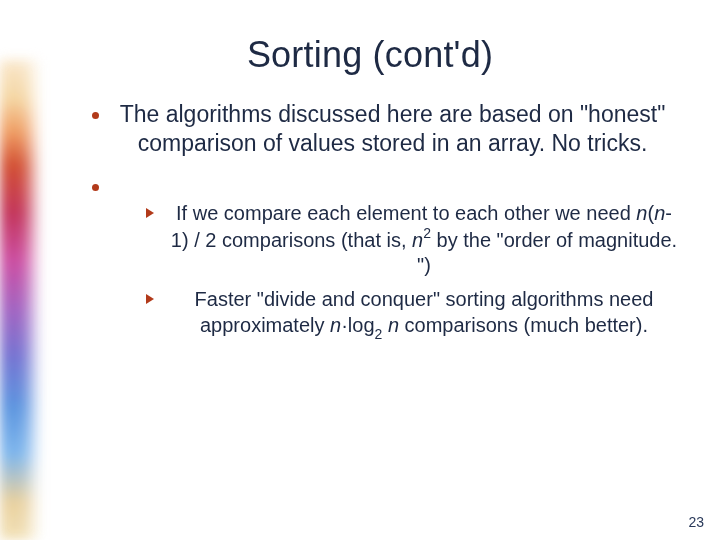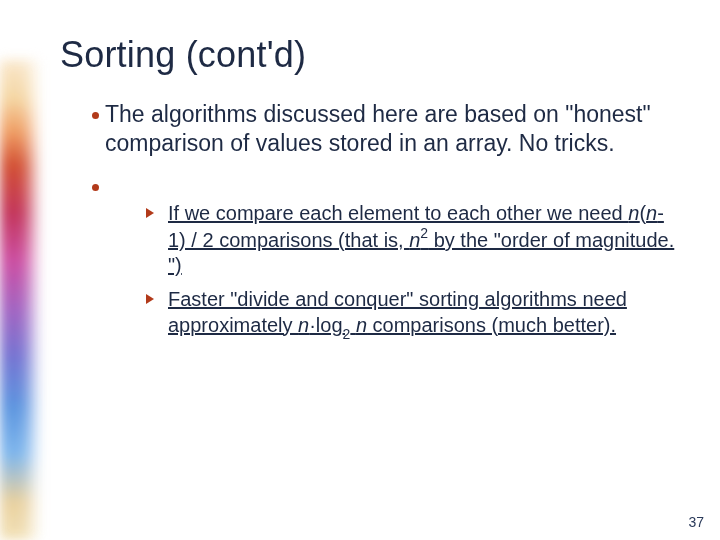--- a/index.html
+++ b/index.html
@@ -1,15 +1,15 @@
 <!DOCTYPE html>
 <html><head>
 <meta charset="utf-8">
 <style>
-  * { margin: 0; padding: 0; box-sizing: border-box; }
+  * { margin: 0; padding: 0; box-sizing: border-box; text-align: center; }
   html, body { width: 720px; height: 540px; overflow: hidden; }
   body {
     font-family: Arial, Helvetica, sans-serif;
     background: #fff;
     color: #1a2a4a;
     position: relative;
   }
   .deco {
     position: absolute;
     left: 0;
@@ -79,21 +79,20 @@
     border-top: 5px solid transparent;
     border-bottom: 5px solid transparent;
     border-left: 8px solid #b23a1a;
     flex: 0 0 auto;
     margin-top: 7px;
   }
   .b2-text {
     font-size: 20px;
     line-height: 1.28;
     color: #1e2a44;
-    text-decoration: underline;
   }
   .ital { font-style: italic; }
   sub { font-size: 0.7em; vertical-align: sub; position: relative; top: 2px;}
   sup { font-size: 0.7em; vertical-align: super; position: relative; top: -1px;}
   .pagenum {
     position: absolute;
     right: 16px;
     bottom: 10px;
     font-size: 14px;
     color: #2a3a5a;
@@ -120,14 +119,14 @@
   <div class="b2">
     <div class="tri"></div>
     <div class="b2-text">If we compare each element to each other we need <span class="ital">n</span>(<span class="ital">n</span>-1) / 2 comparisons (that is, <span class="ital">n</span><sup>2</sup> by the "order of magnitude. ")</div>
   </div>
 
   <div class="b2">
     <div class="tri"></div>
     <div class="b2-text">Faster "divide and conquer" sorting algorithms need approximately <span class="ital">n</span>·log<sub>2</sub> <span class="ital">n</span> comparisons (much better).</div>
   </div>
 
-  <div class="pagenum">37</div>
+  <div class="pagenum">23</div>
 </div>
 
 </body></html>

